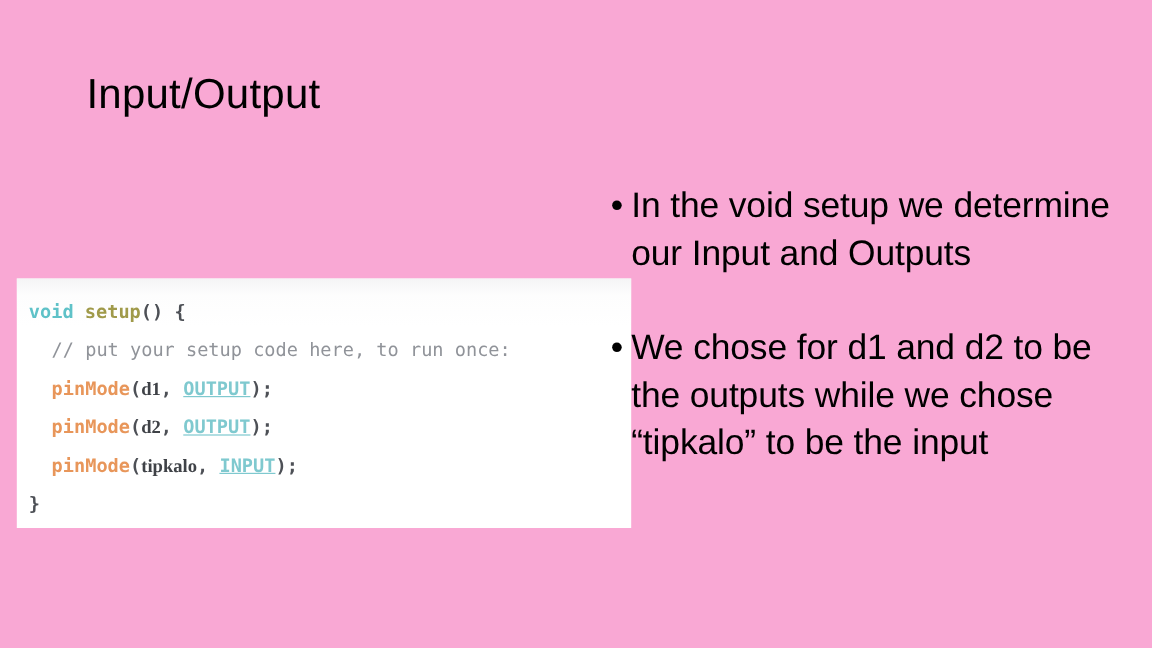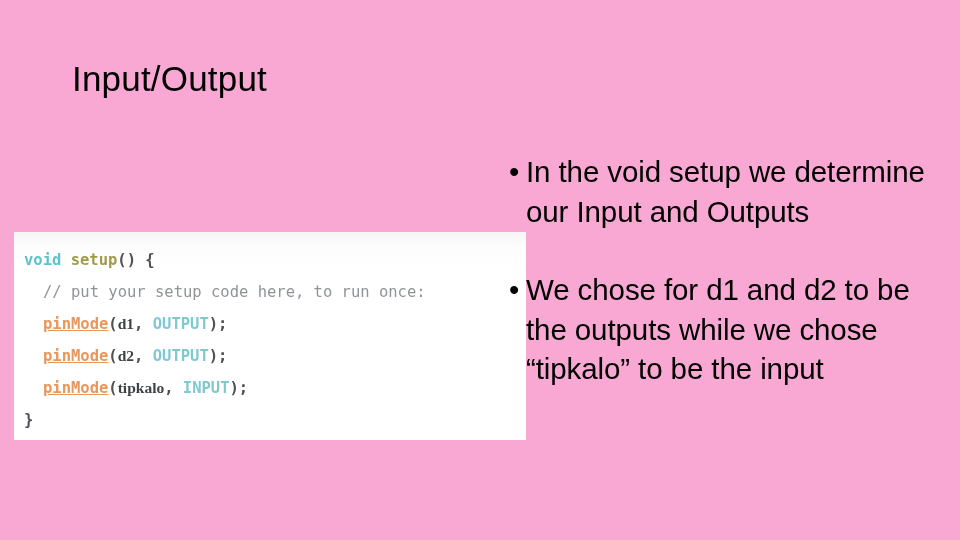--- a/index.html
+++ b/index.html
@@ -66,22 +66,22 @@
     height: 32px;
     white-space: pre;
   }
   .ind {
     display: inline-block;
     width: 19px;
   }
   
   .tk-type    { color: #5fc2c8; }   
   .tk-fn      { color: #a09a4a; }   
-  .tk-call    { color: #e8965a; text-decoration: underline; }   
-  .tk-const   { color: #7fc9cf; }   
+  .tk-call    { color: #e8965a; }   
+  .tk-const   { color: #7fc9cf; text-decoration: underline; }   
   .tk-punc    { color: #4d5056; }   
   .tk-ident   { color: #3f4247; font-family: Liberation Serif, serif; }   
   .tk-comment { color: #909399; font-weight: 400; }
 
   
   .content-box {
     position: absolute;
     left: 508px;
     top: 152px;
     width: 430px;

